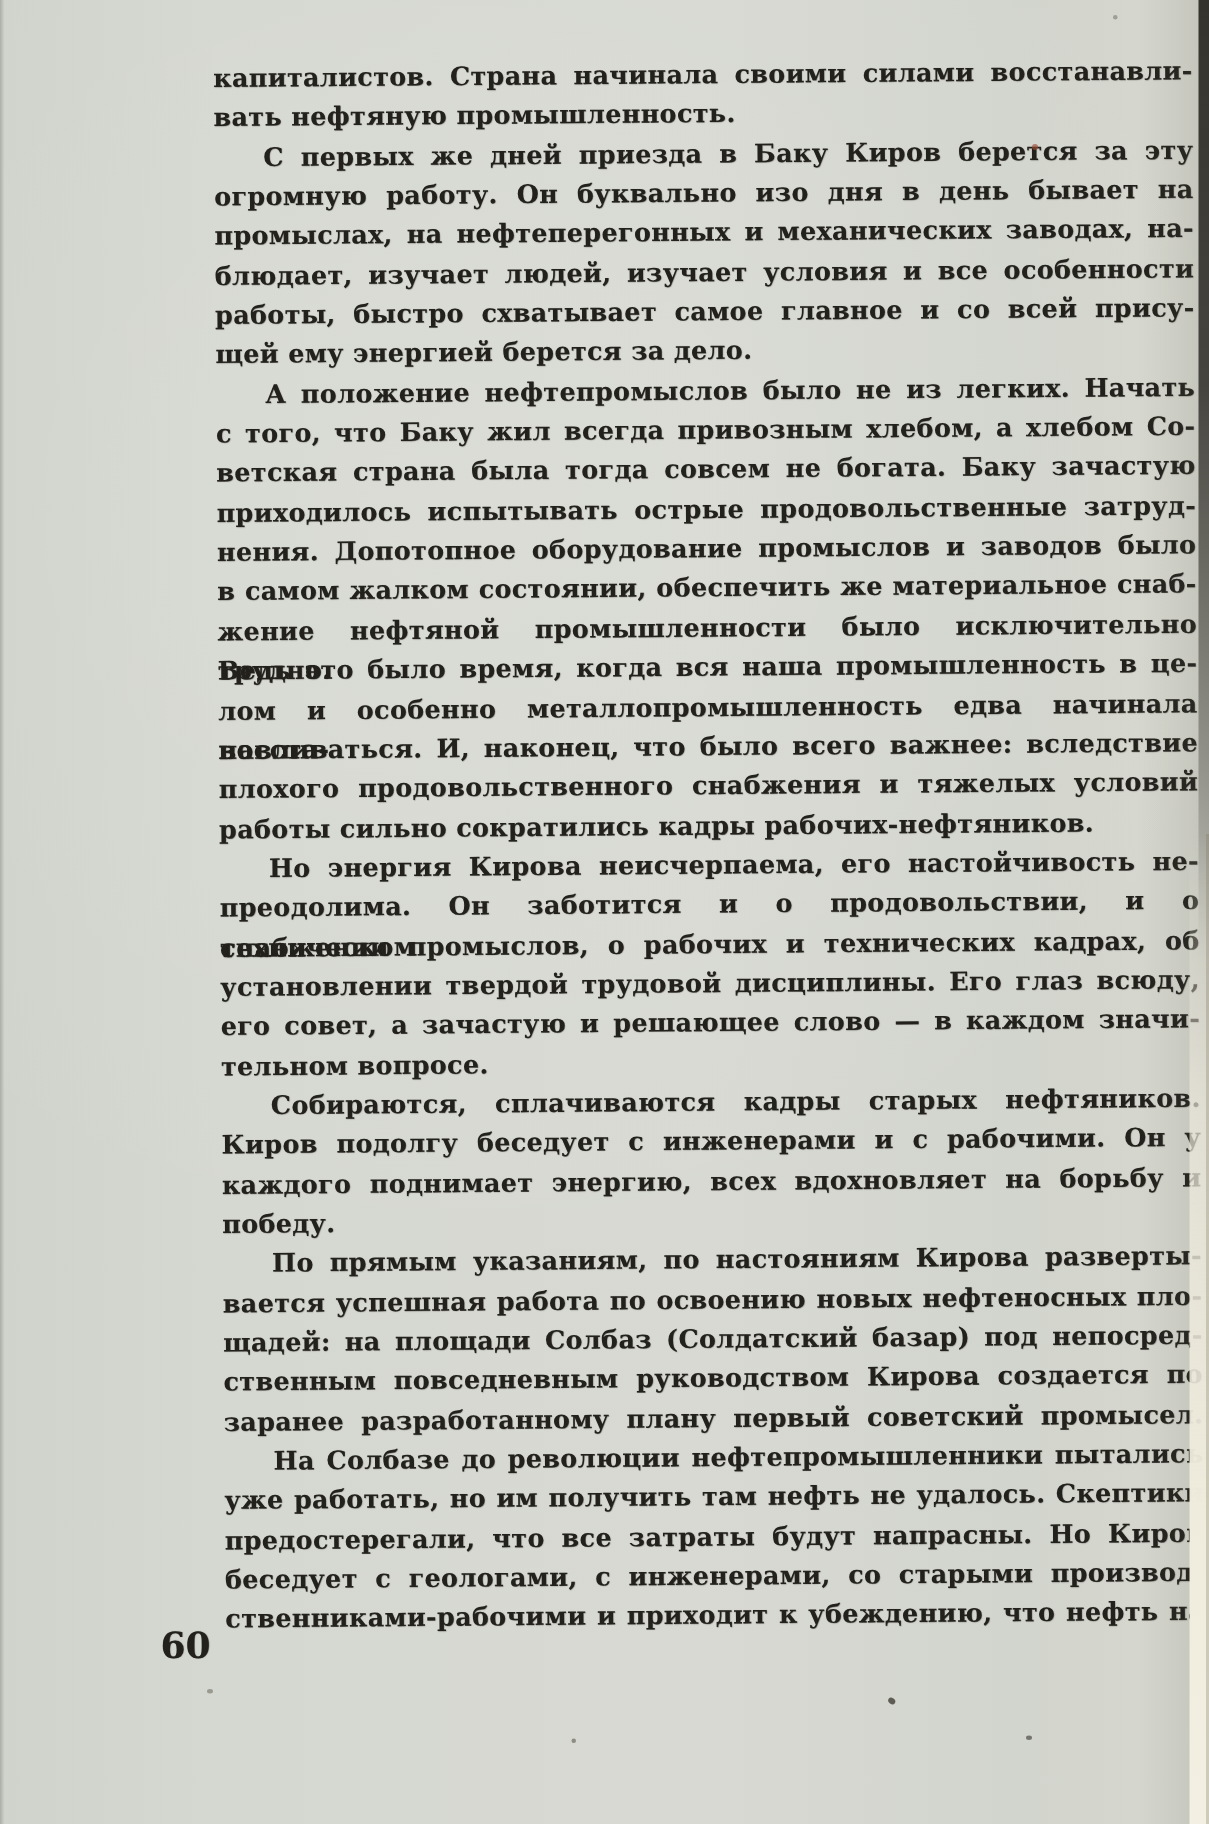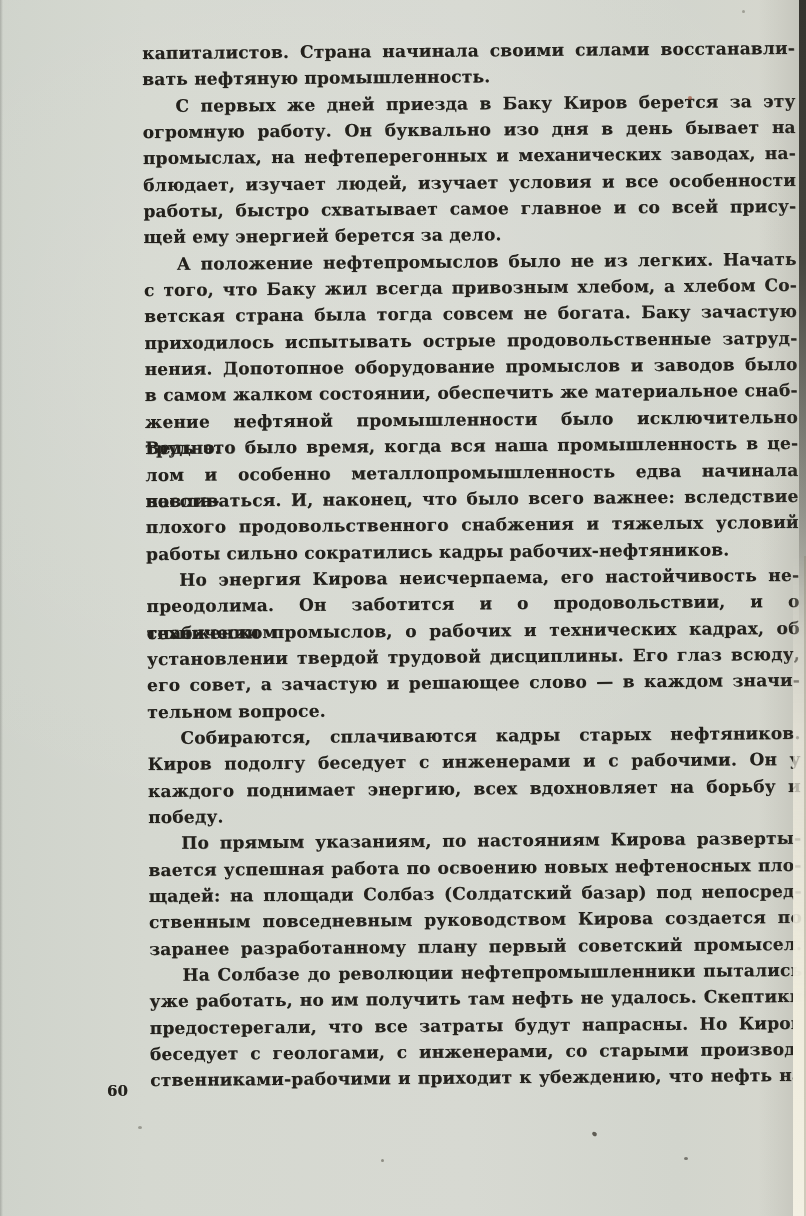--- a/index.html
+++ b/index.html
@@ -41,21 +41,21 @@
     text-align-last: justify;
     text-shadow: 0.3px 0.3px 0.6px rgba(35,33,28,0.45);
     white-space: normal;
   }
   .line.noj { text-align-last: left; }
   .line.indent { text-indent: 33px; }
   .page-number {
     position: absolute;
     left: 107px;
     top: 1082px;
-    font-size: 15px;
+    font-size: 24px;
     font-weight: 700;
     color: #23211c;
     text-shadow: 0.3px 0.3px 0.6px rgba(35,33,28,0.45);
   }
   
   .shade-right {
     position: absolute; top: 0; right: 0;
     width: 48px; height: 100%;
     background: linear-gradient(90deg, rgba(90,88,78,0) 0%, rgba(90,88,78,0.08) 50%, rgba(90,88,78,0.16) 100%);
   }

